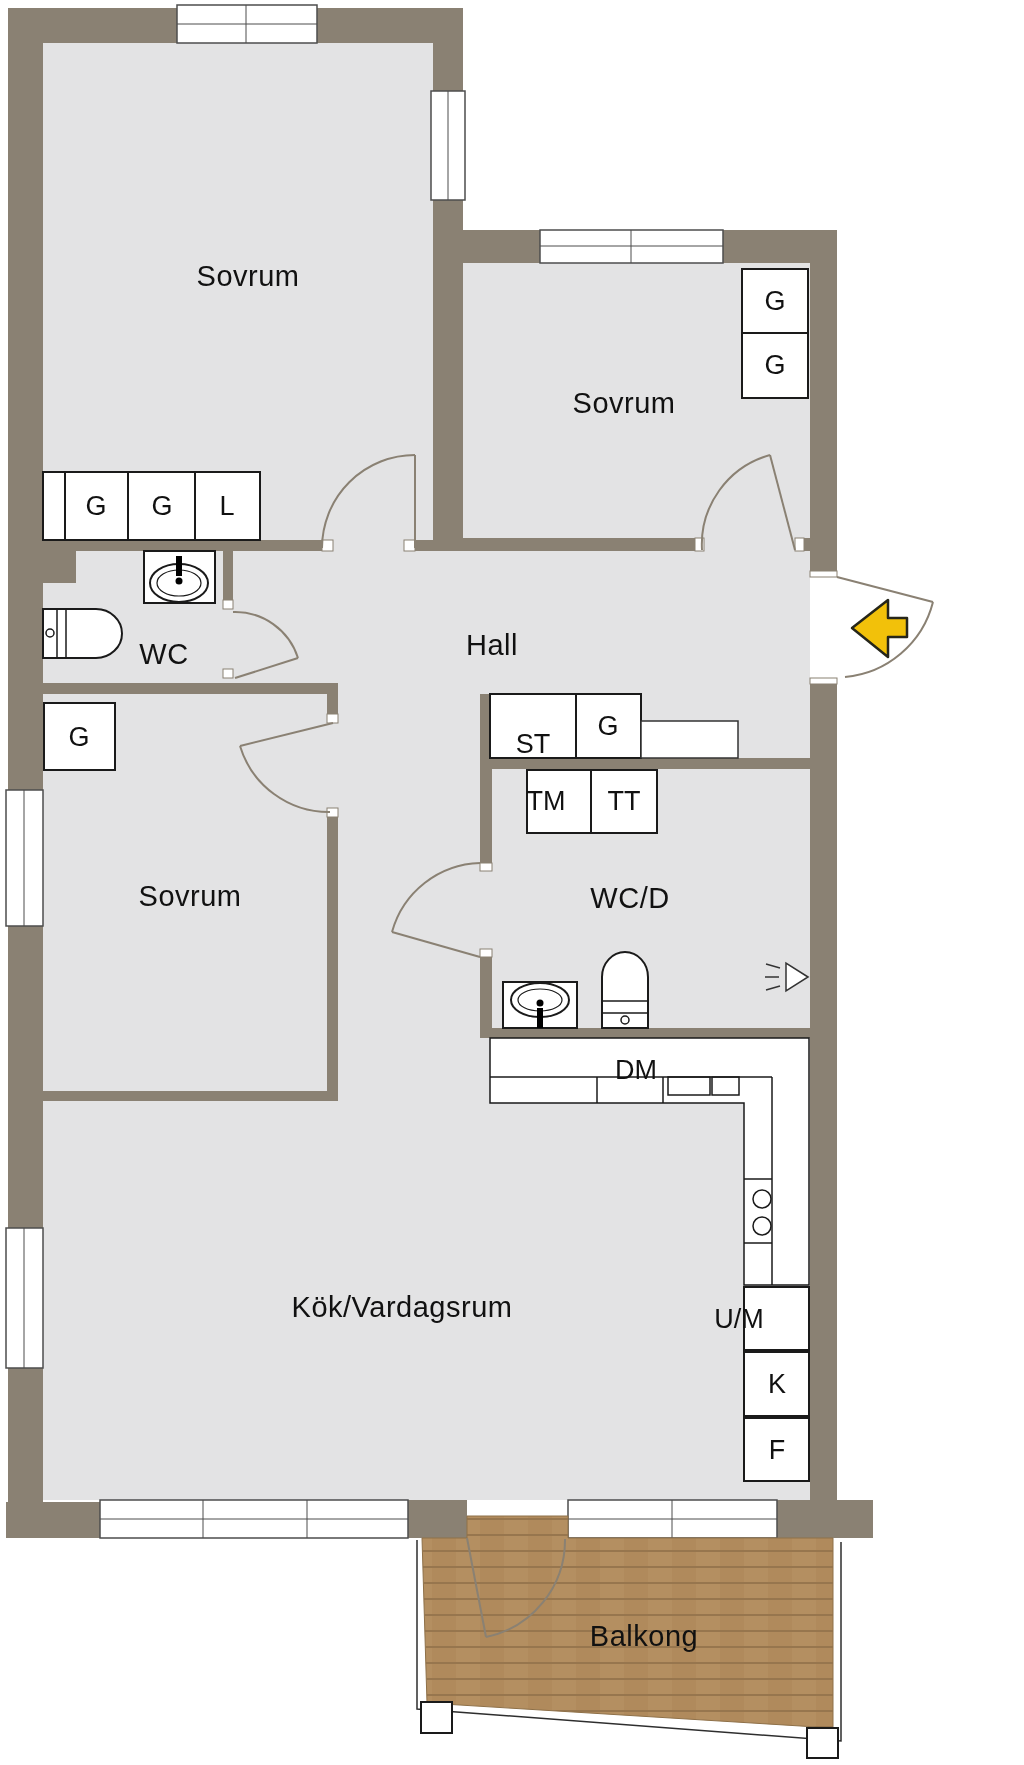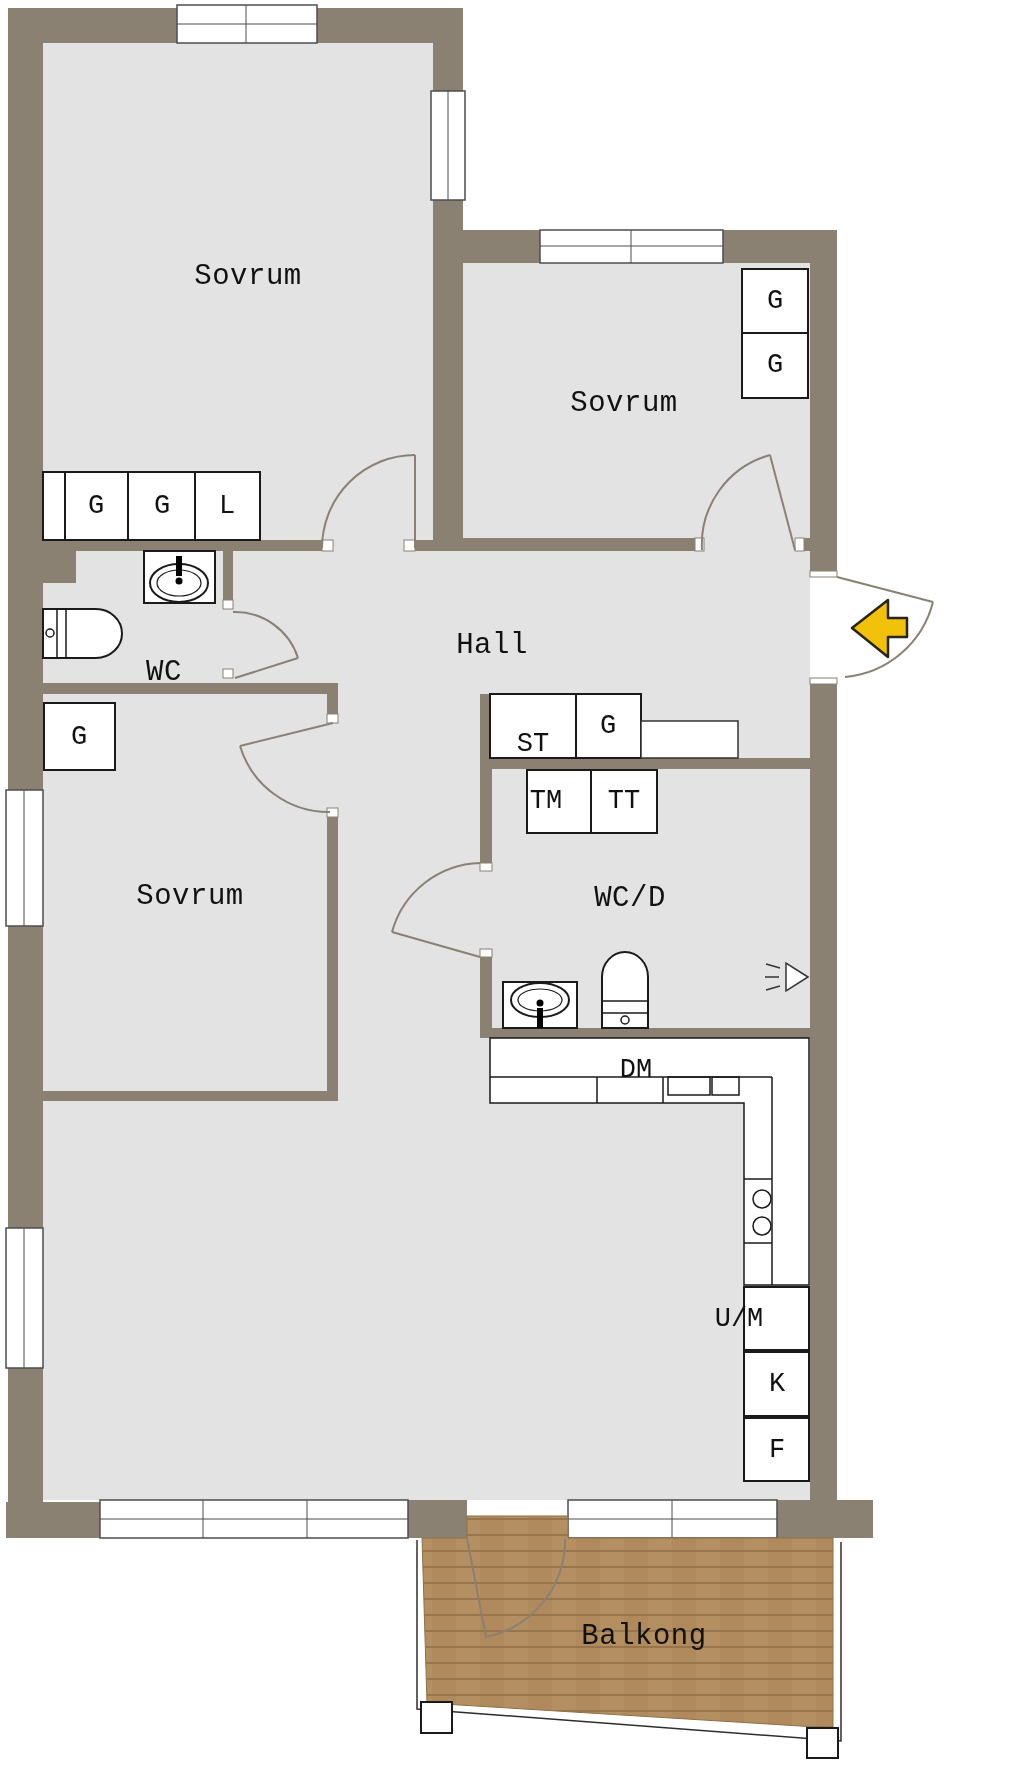--- a/index.html
+++ b/index.html
@@ -1,20 +1,20 @@
 <!DOCTYPE html>
 <html><head>
 <meta charset="utf-8">
 <style>
   html,body{margin:0;padding:0;background:#fff;}
   .plan{
     position:relative;
     width:1024px;height:1765px;
     background:#ffffff;
-    font-family:Liberation Mono, monospace;
+    font-family:Liberation Sans, sans-serif;
     overflow:hidden;
   }
   .plan svg{position:absolute;left:0;top:0;}
   .lbl{
     position:absolute;
     transform:translate(-50%,-50%);
     white-space:nowrap;
     color:#111;
     pointer-events:none;
   }
@@ -230,23 +230,24 @@
       <line x1="766" y1="964" x2="780" y2="968"></line>
       <line x1="765" y1="977" x2="779" y2="977"></line>
       <line x1="766" y1="990" x2="780" y2="986"></line>
     </g>
   </g>
 </svg>
 
   <div class="lbl room-lbl" style="left:248px;top:276px;">Sovrum</div>
   <div class="lbl room-lbl" style="left:624px;top:403px;">Sovrum</div>
   <div class="lbl room-lbl" style="left:492px;top:621px;margin-top:24px;">Hall</div>
-  <div class="lbl room-lbl" style="left:164px;top:672px;">WC</div>
+  <div class="lbl room-lbl" style="left:164px;top:654px;">WC</div>
   <div class="lbl room-lbl" style="left:190px;top:896px;">Sovrum</div>
   <div class="lbl room-lbl" style="left:630px;top:898px;">WC/D</div>
+  <div class="lbl room-lbl" style="left:402px;top:1307px;">Kök/Vardagsrum</div>
   <div class="lbl room-lbl" style="left:644px;top:1636px;">Balkong</div>
 
   <div class="lbl cab-lbl" style="left:96px;top:506px;">G</div>
   <div class="lbl cab-lbl" style="left:162px;top:506px;">G</div>
   <div class="lbl cab-lbl" style="left:227px;top:506px;">L</div>
   <div class="lbl cab-lbl" style="left:775px;top:301px;">G</div>
   <div class="lbl cab-lbl" style="left:775px;top:365px;">G</div>
   <div class="lbl cab-lbl" style="left:79px;top:737px;">G</div>
   <div class="lbl cab-lbl" style="left:533px;top:744px;">ST</div>
   <div class="lbl cab-lbl" style="left:608px;top:726px;">G</div>

